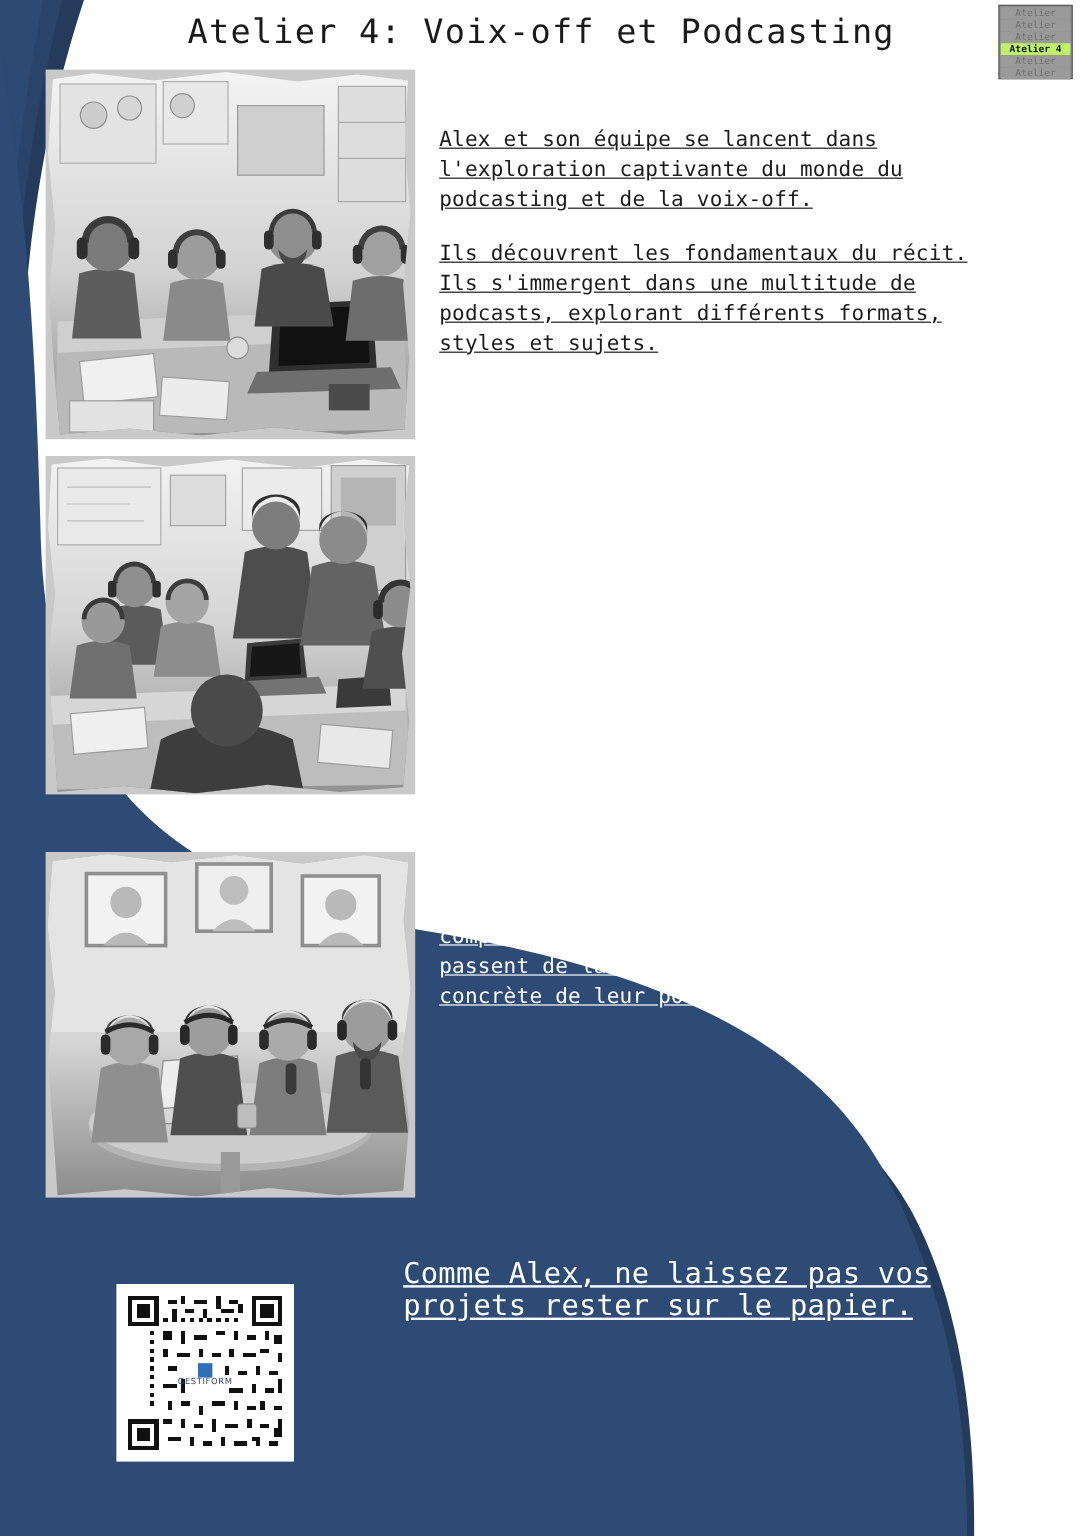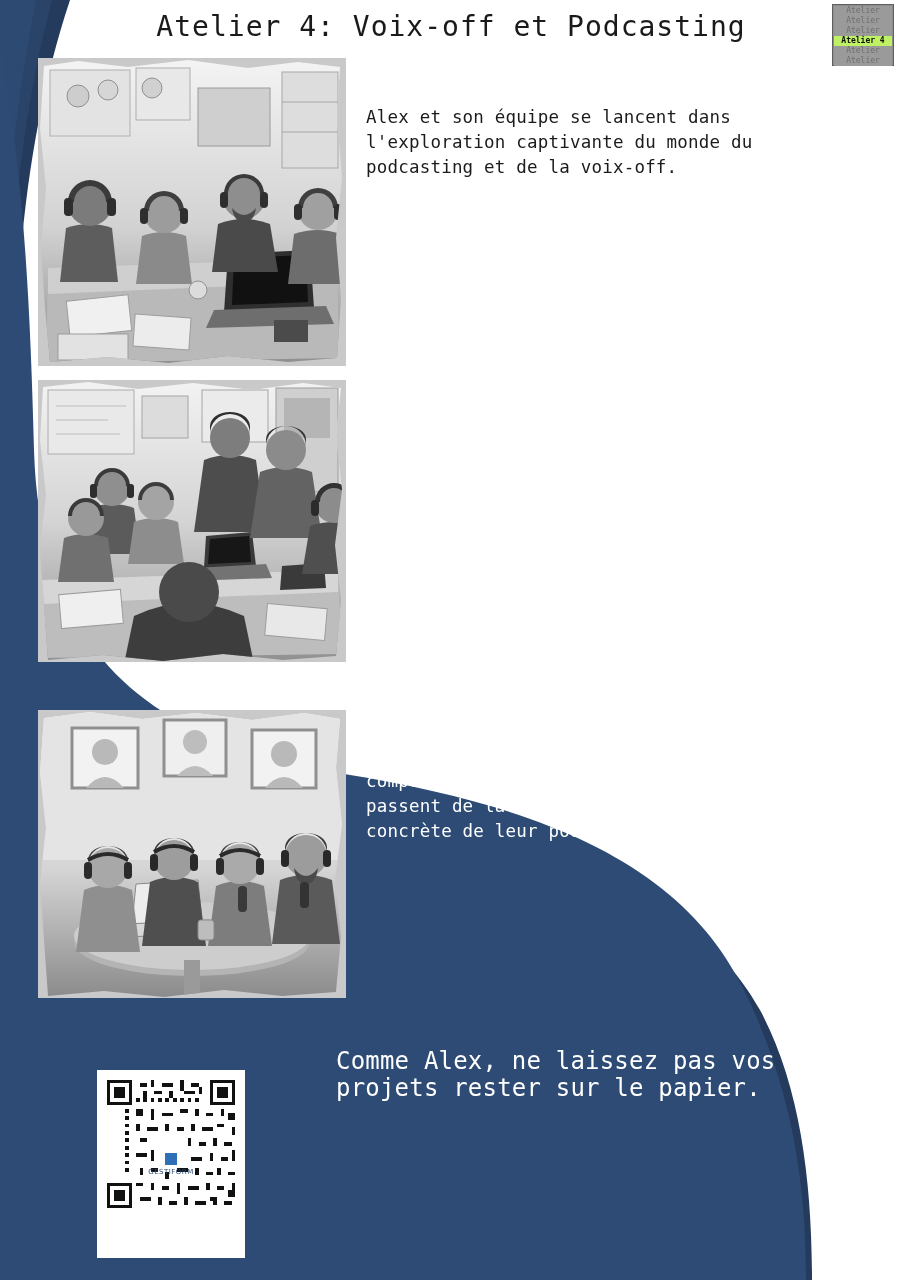--- a/index.html
+++ b/index.html
@@ -111,33 +111,34 @@
     background: #c9c9c9;
   }
 
   
   .txt {
     position: absolute;
     font-family: "DejaVu Sans Mono", monospace;
     font-size: 17.5px;
     line-height: 25px;
     letter-spacing: 0.2px;
+    text-decoration: underline;
   }
   .txt.dark { color: #1b1b1b; }
   .txt.light { color: #ffffff; }
   .txt p { margin: 0 0 20px 0; }
   .txt p:last-child { margin-bottom: 0; }
 
   
   .qr {
     position: absolute;
     left: 97px;
     top: 1070px;
     width: 148px;
-    height: 188px;
+    height: 148px;
     background: #ffffff;
     padding: 6px;
     box-sizing: border-box;
   }
   .qr-inner {
     position: relative;
     width: 100%;
     height: 100%;
   }
   .qr-label {
@@ -249,20 +250,21 @@
         </g>
 
         <circle cx="160" cy="232" r="9" fill="#dcdcdc" stroke="#909090"></circle>
         <rect x="236" y="262" width="34" height="22" fill="#4b4b4b"></rect>
       </g>
     </svg>
   </div>
 
   <div class="txt dark" style="left:366px; top:105px; width:456px;">
     <p>Alex et son équipe se lancent dans l'exploration captivante du monde du podcasting et de la voix-off.</p>
+    <p>Ils découvrent les fondamentaux du récit. Ils s'immergent dans une multitude de podcasts, explorant différents formats, styles et sujets.</p>
   </div>
 
   <div class="illus" style="left:38px; top:380px; width:308px; height:282px;">
     <svg viewBox="0 0 308 282" width="308" height="282" preserveAspectRatio="none">
       <defs>
         <linearGradient id="g2" x1="0" y1="0" x2="0" y2="1">
           <stop offset="0%" stop-color="#f3f3f3"></stop>
           <stop offset="50%" stop-color="#d4d4d4"></stop>
           <stop offset="100%" stop-color="#909090"></stop>
         </linearGradient>

